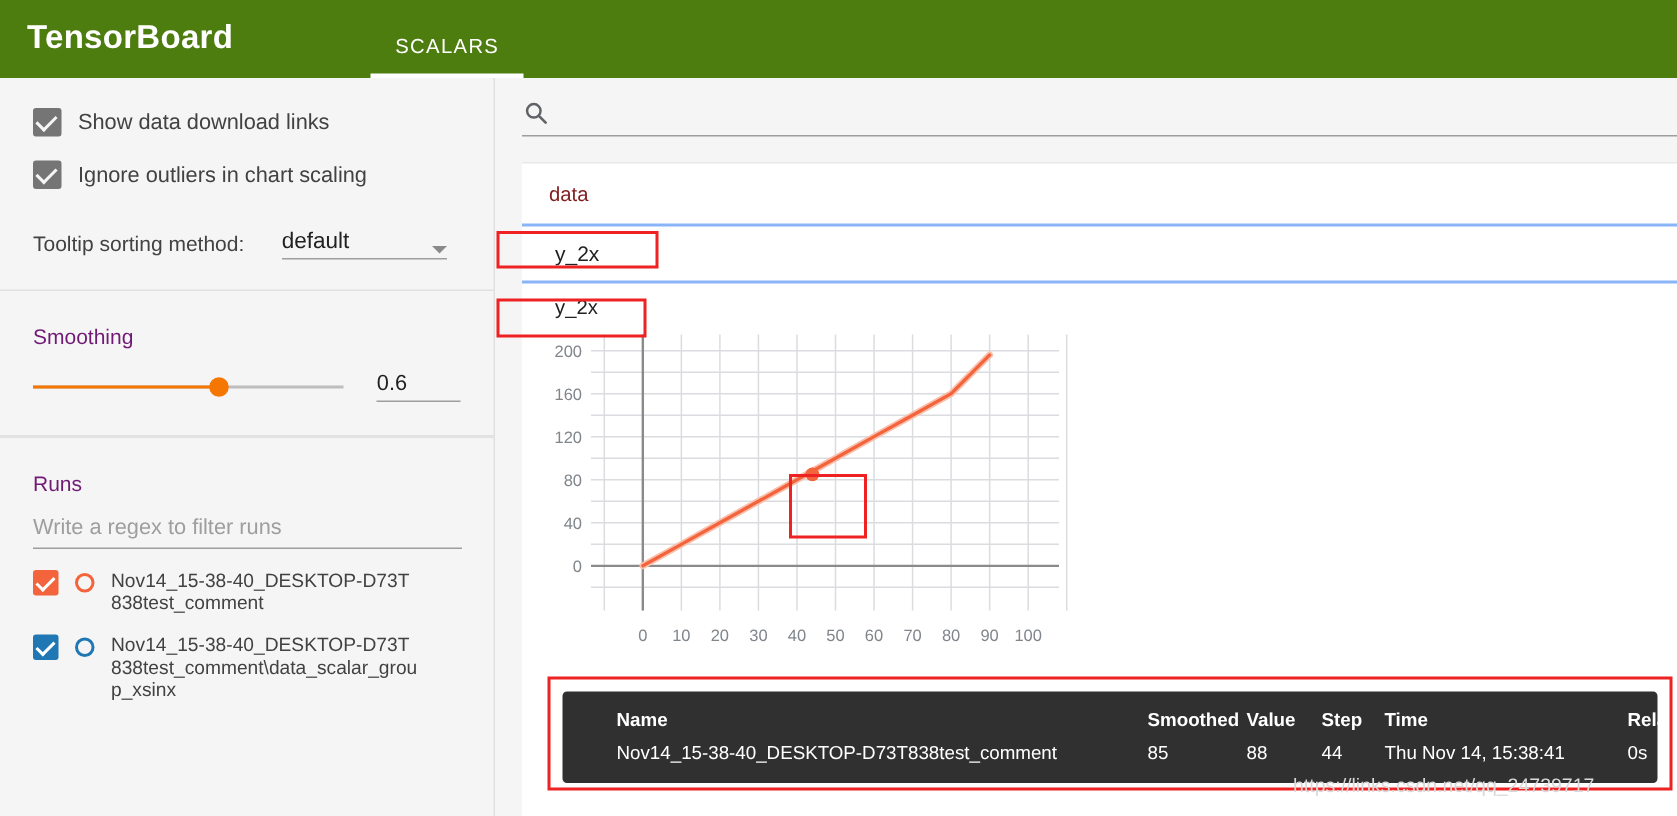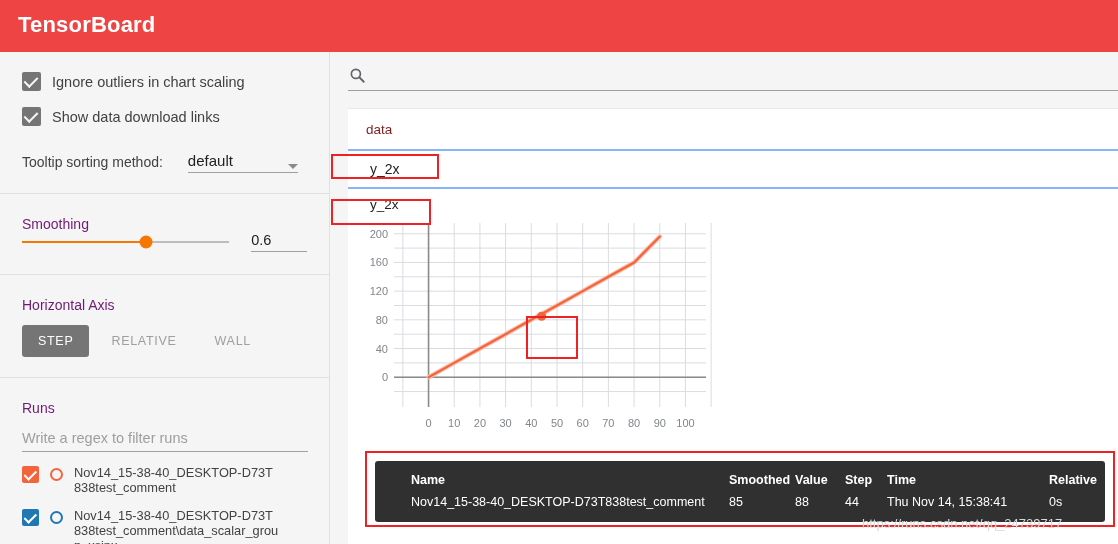--- a/index.html
+++ b/index.html
@@ -7,21 +7,21 @@
     width: 1118px; height: 544px;
     font-family: "Liberation Sans", sans-serif;
     background: #ffffff;
     overflow: hidden;
   }
   #app { position: relative; width: 1118px; height: 544px; }
 
   
   .topbar {
     position: absolute; left: 0; top: 0; width: 1118px; height: 52px;
-    background: #ef4444;
+    background: #4d7c0f;
     display: flex; align-items: flex-end;
   }
   .brand {
     color: #fff; font-size: 22px; font-weight: bold;
     letter-spacing: .2px; padding: 0 0 14px 18px; white-space: nowrap;
   }
   .tabs { display: flex; height: 52px; align-items: flex-end; margin-left: 92px; }
   .tab {
     color: #ffffff; font-size: 13.5px; letter-spacing: .9px;
     padding: 0 16px 14px 16px; position: relative; cursor: pointer;
@@ -61,21 +61,21 @@
     padding-bottom: 3px; cursor: pointer;
   }
   .ts-value { font-size: 15px; color: #212121; }
   .caret {
     width: 0; height: 0; border-left: 5px solid transparent;
     border-right: 5px solid transparent; border-top: 5px solid #8a8a8a;
   }
 
   .sb-title { font-size: 14px; color: #701a75; margin-top: 22px; }
 
-  .slider-row { display: flex; align-items: center; }
+  .slider-row { display: flex; align-items: center; margin-top: 16px; }
   .slider-track {
     position: relative; width: 208px; height: 2px; background: #bdbdbd;
     cursor: pointer;
   }
   .slider-fill { position: absolute; left: 0; top: 0; height: 2px; background: #f57600; }
   .slider-knob {
     position: absolute; top: 50%; width: 13px; height: 13px; border-radius: 50%;
     background: #f57600; transform: translate(-50%, -50%);
   }
   .smooth-val {
@@ -142,53 +142,56 @@
   .tooltip {
     position: absolute; left: 375px; top: 461px; width: 730px; height: 61px;
     background: #303030; border-radius: 3px; color: #ffffff;
     font-size: 12.5px; padding: 8px 0 0 0; z-index: 30;
   }
   .tt-row { display: flex; align-items: center; height: 22px; padding-left: 14px; }
   .tt-header { font-weight: bold; }
   .tt-dot { width: 15px; height: 15px; border-radius: 50%; background: #f4643c; flex: 0 0 auto; }
   .c-swatch { width: 22px; flex: 0 0 auto; }
   .c-name   { width: 318px; flex: 0 0 auto; }
-  .c-smooth { width: 66px; flex: 0 0 auto; }
+  .c-smooth { width: 66px; flex: 0 0 auto; margin-left: 36px; }
   .c-value  { width: 50px; flex: 0 0 auto; }
   .c-step   { width: 42px; flex: 0 0 auto; }
   .c-time   { width: 162px; flex: 0 0 auto; }
   .c-rel    { width: 60px; flex: 0 0 auto; }
 
   
   .anno { position: absolute; border: 2px solid #ee2222; z-index: 40; pointer-events: none; }
 
   .watermark {
     position: absolute; left: 862px; top: 516px; font-size: 13px;
     color: #d9d9d9; z-index: 45; white-space: nowrap;
   }
 </style>
 </head>
 <body>
 
 <div id="app">
 
   <div class="topbar">
     <div class="brand">TensorBoard</div>
+    <div class="tabs">
+      <div class="tab active">SCALARS</div>
+    </div>
   </div>
 
   <div class="sidebar">
 
     <div class="sb-section">
       <div class="chk-row">
         <span class="mat-check"></span>
-        <span class="chk-label">Ignore outliers in chart scaling</span>
+        <span class="chk-label">Show data download links</span>
       </div>
       <div class="chk-row">
         <span class="mat-check"></span>
-        <span class="chk-label">Show data download links</span>
+        <span class="chk-label">Ignore outliers in chart scaling</span>
       </div>
 
       <div class="tooltip-sort">
         <span class="ts-label">Tooltip sorting method:</span>
         <span class="ts-select">
           <span class="ts-value">default</span>
           <span class="caret"></span>
         </span>
       </div>
       <div style="height:20px"></div>
@@ -203,29 +206,20 @@
           <span class="slider-fill" id="sm-fill" style="width: 60%;"></span>
           <span class="slider-knob" id="sm-knob" style="left: 60%;"></span>
         </span>
         <span class="smooth-val">0.6</span>
       </div>
       <div style="height:22px"></div>
     </div>
 
     <div class="sb-divider"></div>
 
-    <div class="sb-section">
-      <div class="sb-title">Horizontal Axis</div>
-      <div class="axis-btns">
-        <span class="axis-btn active">STEP</span>
-        <span class="axis-btn">RELATIVE</span>
-        <span class="axis-btn">WALL</span>
-      </div>
-      <div style="height:20px"></div>
-    </div>
 
     <div class="sb-divider"></div>
 
     <div class="sb-section">
       <div class="sb-title">Runs</div>
       <div class="runs-filter">Write a regex to filter runs</div>
 
       <div class="run-row">
         <span class="run-check" id="rc0" style="background: rgb(244, 100, 60);"></span>
         <span class="run-circle" id="ro0" style="border-color: rgb(244, 100, 60);"></span>
@@ -339,14 +333,14 @@
       <span class="c-time">Thu Nov 14, 15:38:41</span>
       <span class="c-rel">0s</span>
     </div>
   </div>
 
   <div class="anno" style="left:331px; top:154px; width:108px; height:25px;"></div>
   <div class="anno" style="left:331px; top:199px; width:100px; height:26px;"></div>
   <div class="anno" style="left:526px; top:316px; width:52px; height:43px;"></div>
   <div class="anno" style="left:365px; top:451px; width:750px; height:76px;"></div>
 
-  <div class="watermark">https://runs.csdn.net/qq_24739717</div>
+  <div class="watermark">https://links.csdn.net/qq_24739717</div>
 </div>
 
 </body></html>

